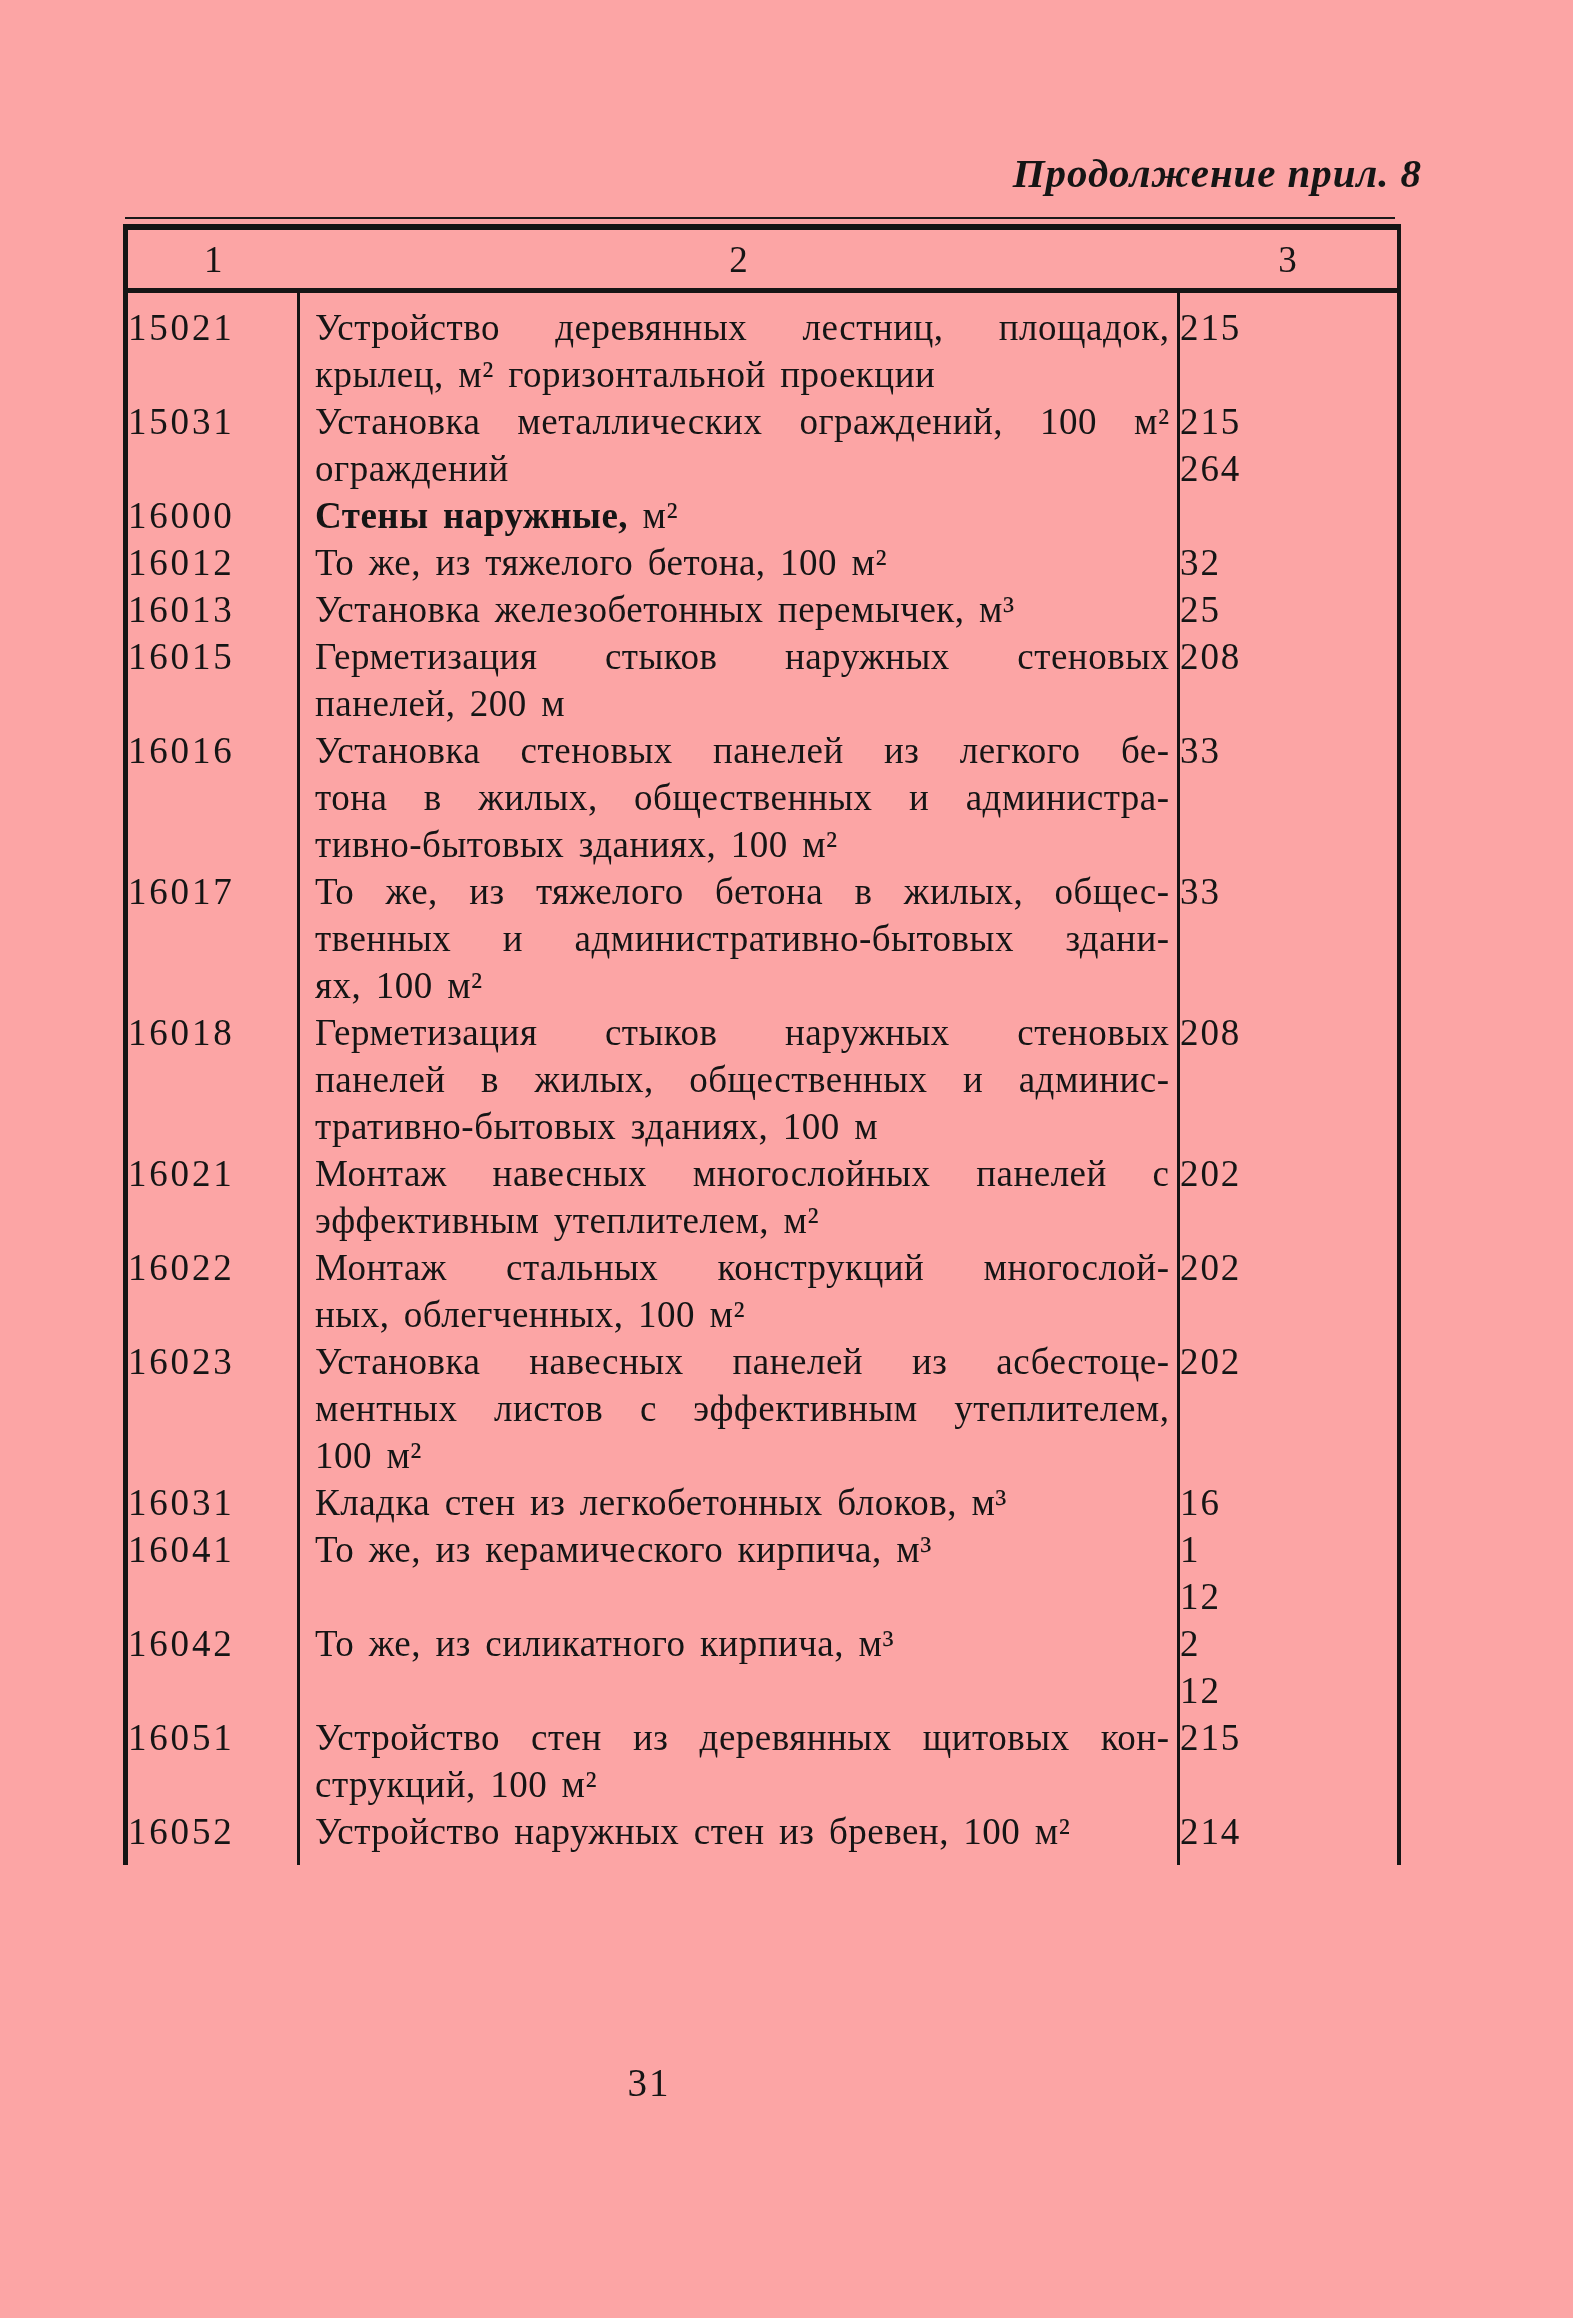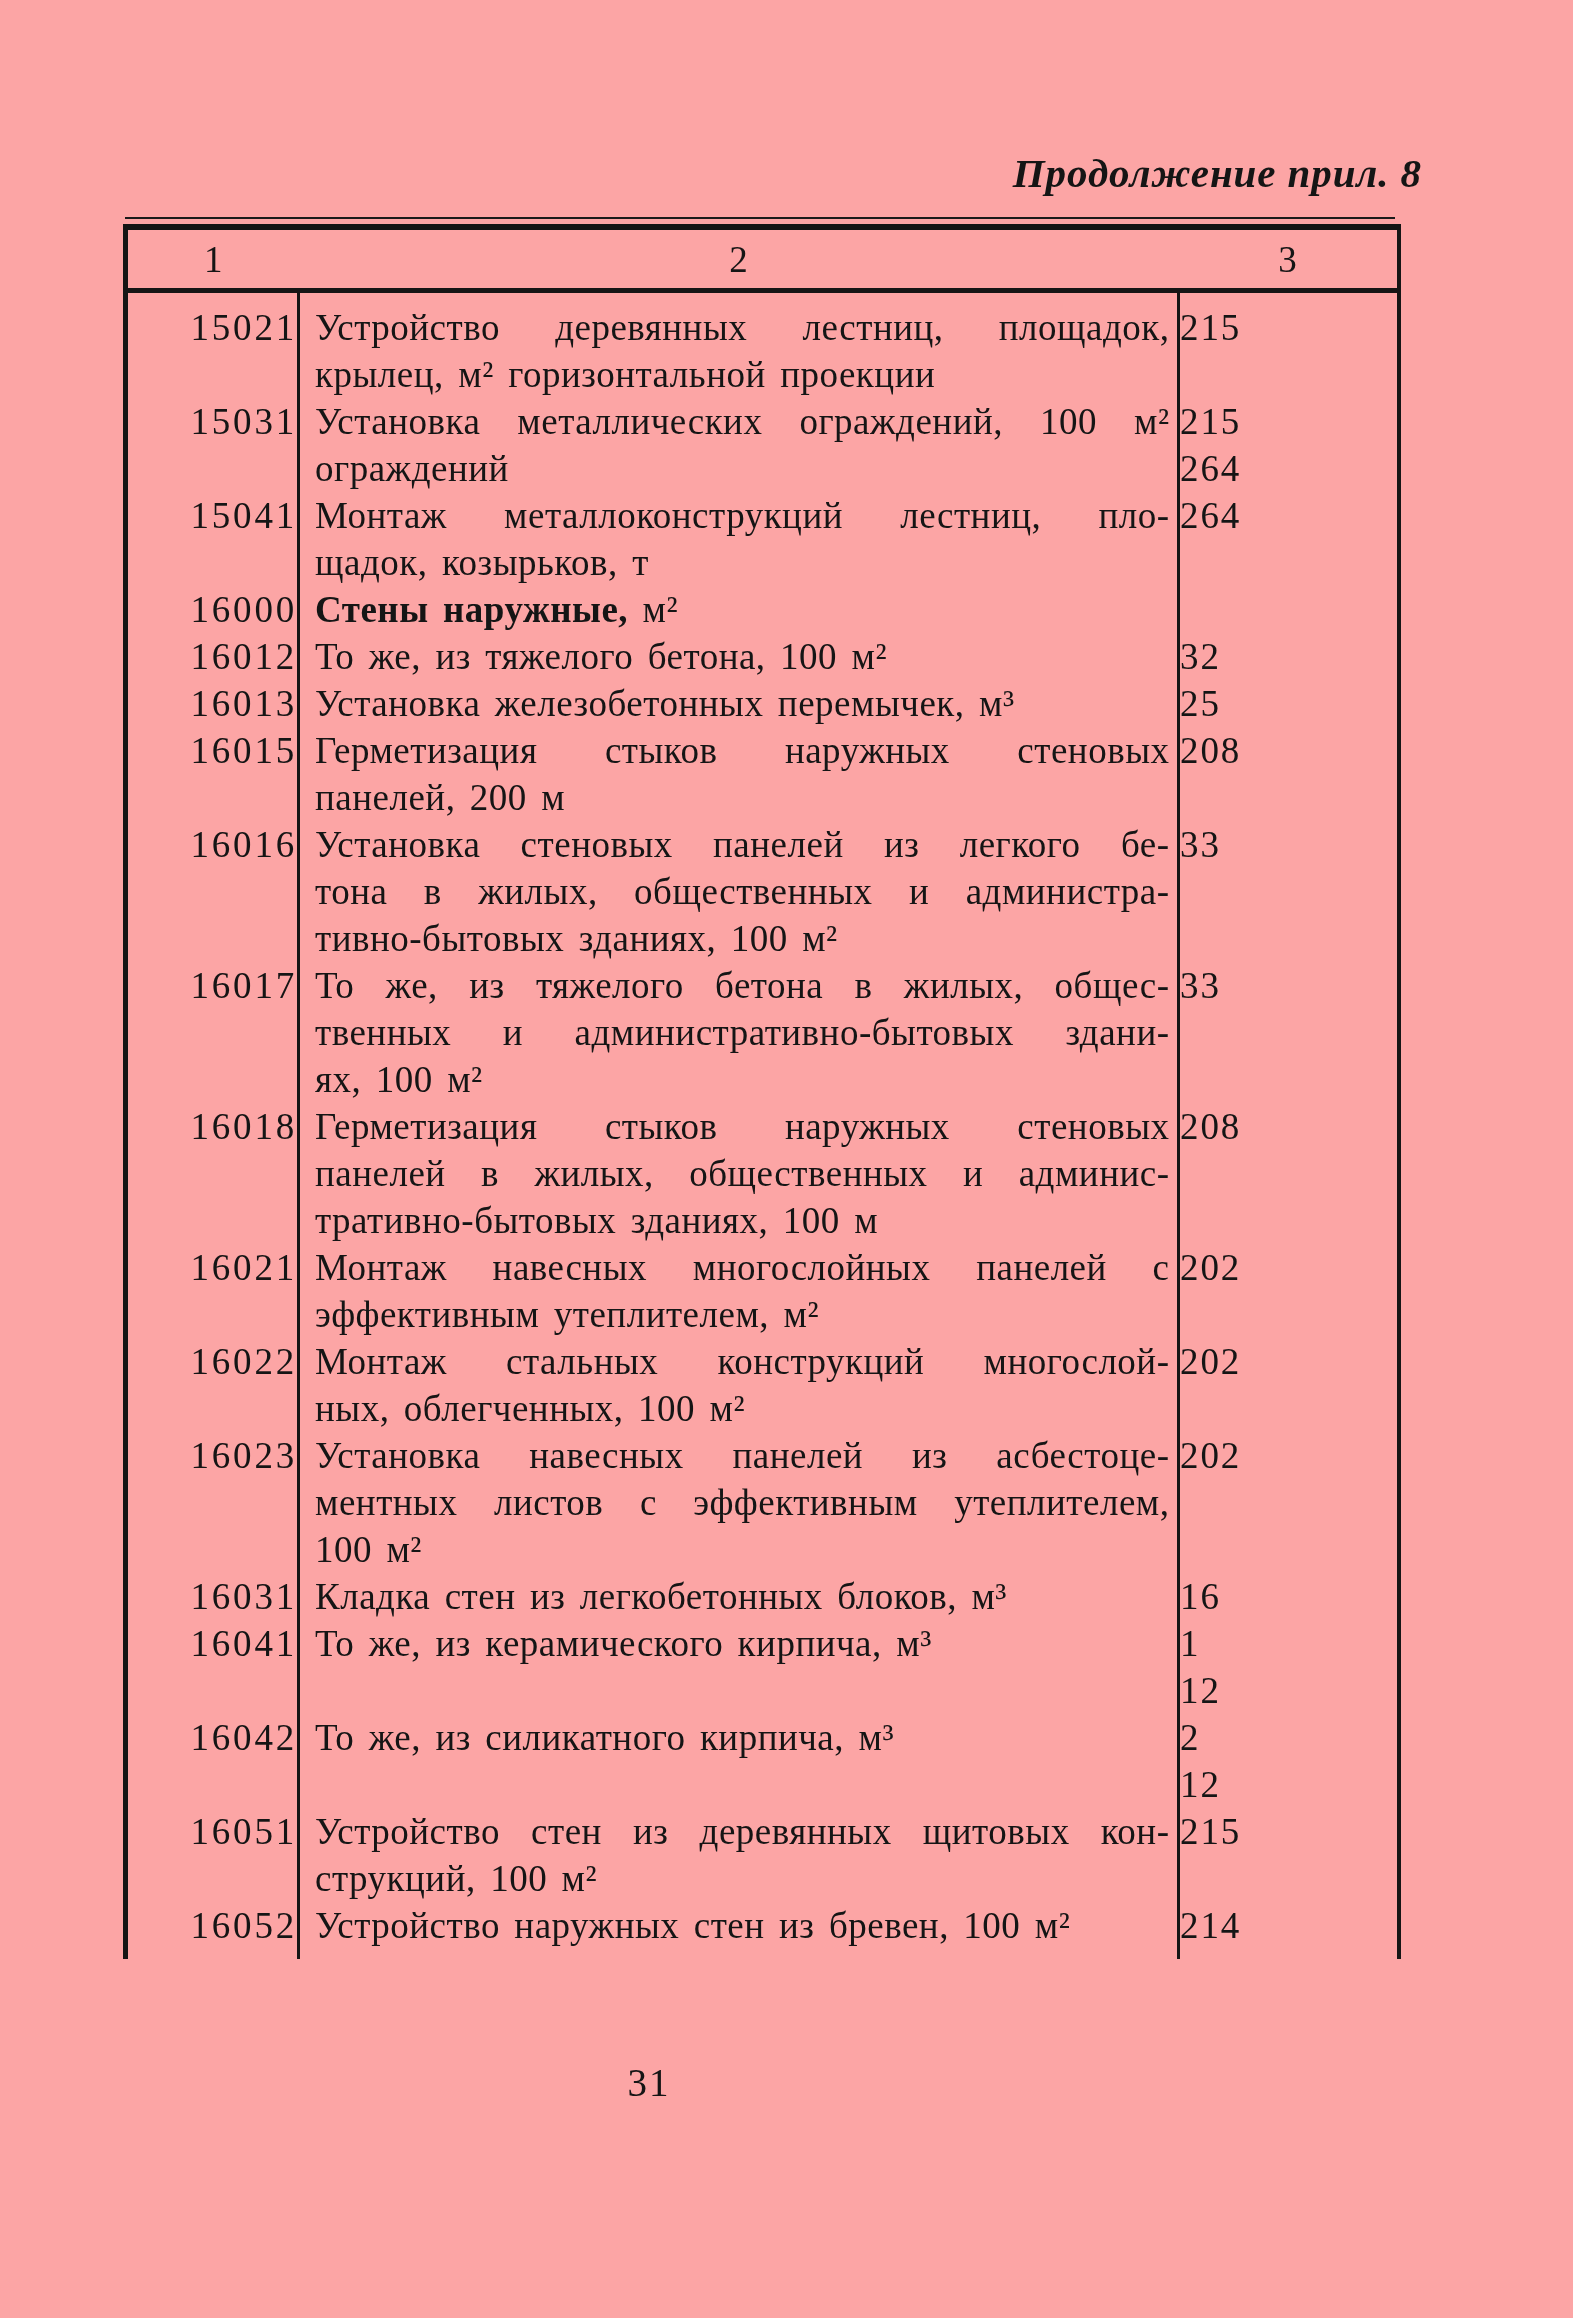--- a/index.html
+++ b/index.html
@@ -53,21 +53,21 @@
     font-weight: normal;
     font-size: 37px;
     text-align: center;
     vertical-align: middle;
     padding: 0;
   }
   .cell { vertical-align: top; padding: 0; }
   tbody tr:first-child .cell { padding-top: 12px; }
   tbody tr:last-child  .cell { padding-bottom: 9.3px; font-family: Liberation Serif, serif; }
   .cell-code {
-    text-align: right;
+    text-align: left;
     border-right: 3.7px solid #151515;
   }
   .cell-desc { padding-left: 15px; padding-right: 7.5px; }
   .cell-val {
     border-left: 3.7px solid #151515;
     padding-right: 78px;
   }
   .line {
     height: 47px;
     line-height: 46px;
@@ -139,33 +139,20 @@
             <div class="line fill">Установка металлических ограждений, 100 м²</div>
             <div class="line">ограждений</div>
           </td>
           <td class="cell cell-val">
             <div class="line">215</div>
             <div class="line">264</div>
           </td>
         </tr>
         <tr>
           <td class="cell cell-code">
-            <div class="line">15041</div>
-          </td>
-          <td class="cell cell-desc">
-            <div class="line fill">Монтаж металлоконструкций лестниц, пло-</div>
-            <div class="line">щадок, козырьков, т</div>
-          </td>
-          <td class="cell cell-val">
-            <div class="line">264</div>
-            <div class="line"></div>
-          </td>
-        </tr>
-        <tr>
-          <td class="cell cell-code">
             <div class="line">16000</div>
           </td>
           <td class="cell cell-desc">
             <div class="line"><b>Стены наружные,</b> м²</div>
           </td>
           <td class="cell cell-val">
             <div class="line"></div>
           </td>
         </tr>
         <tr>

